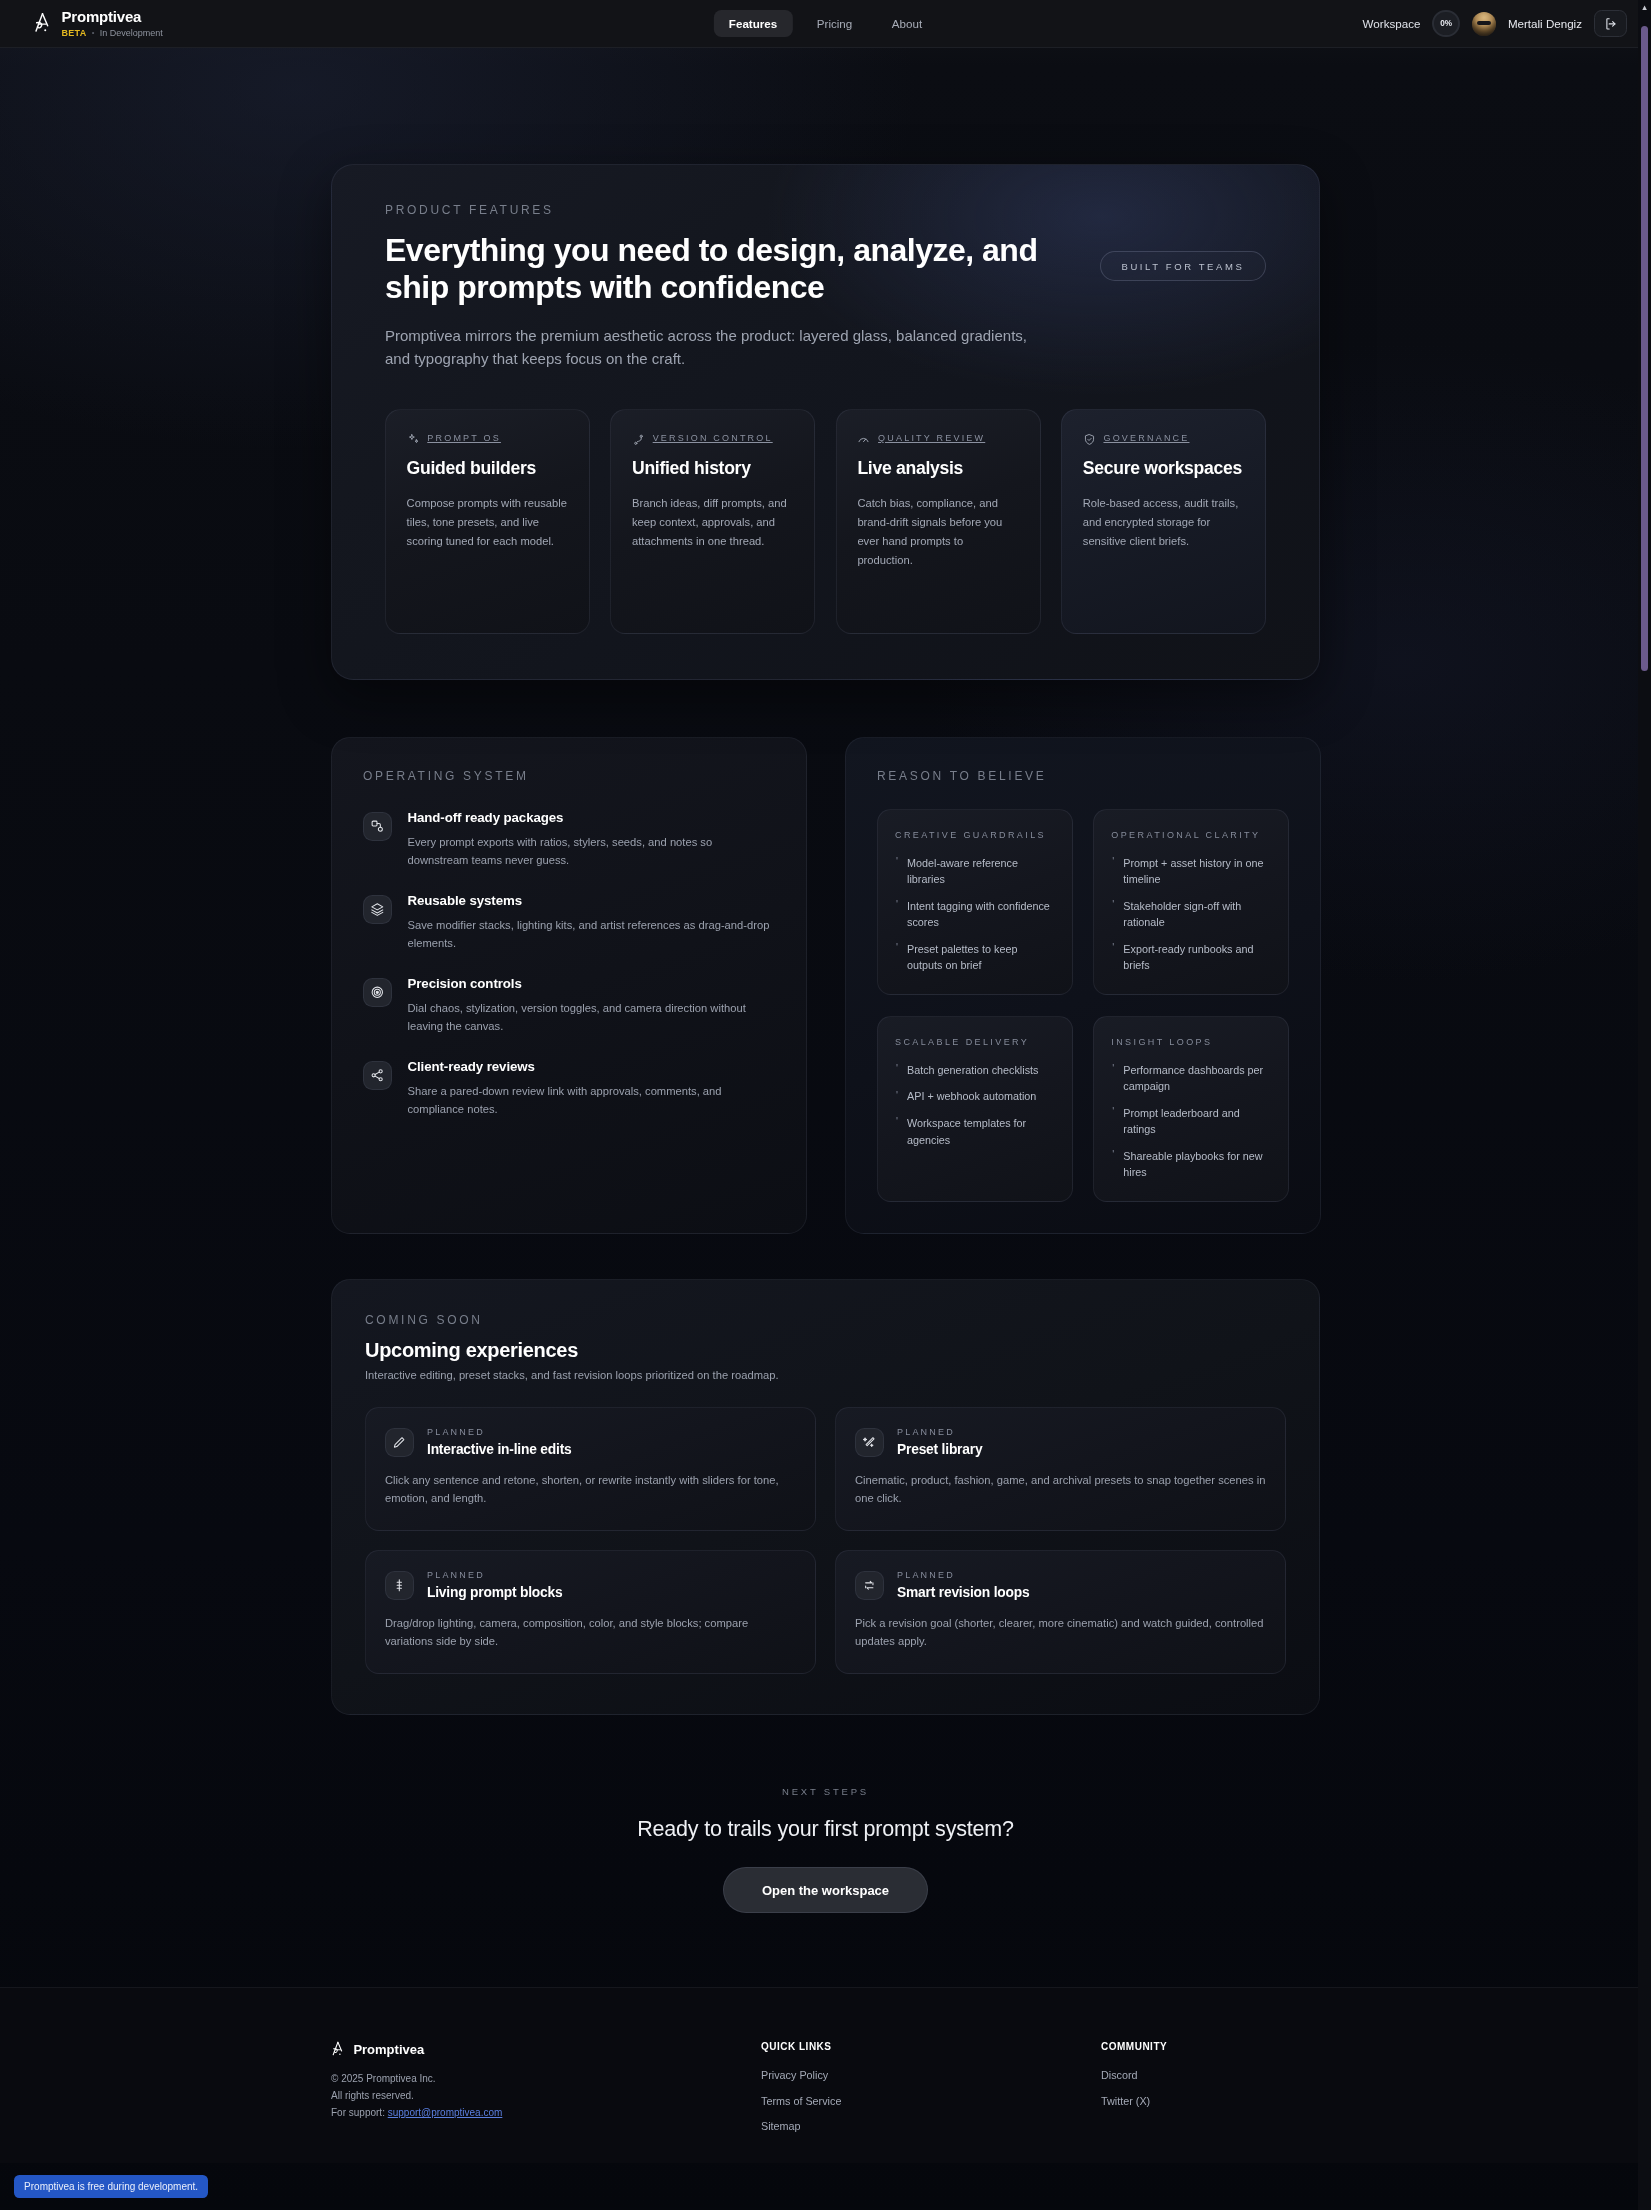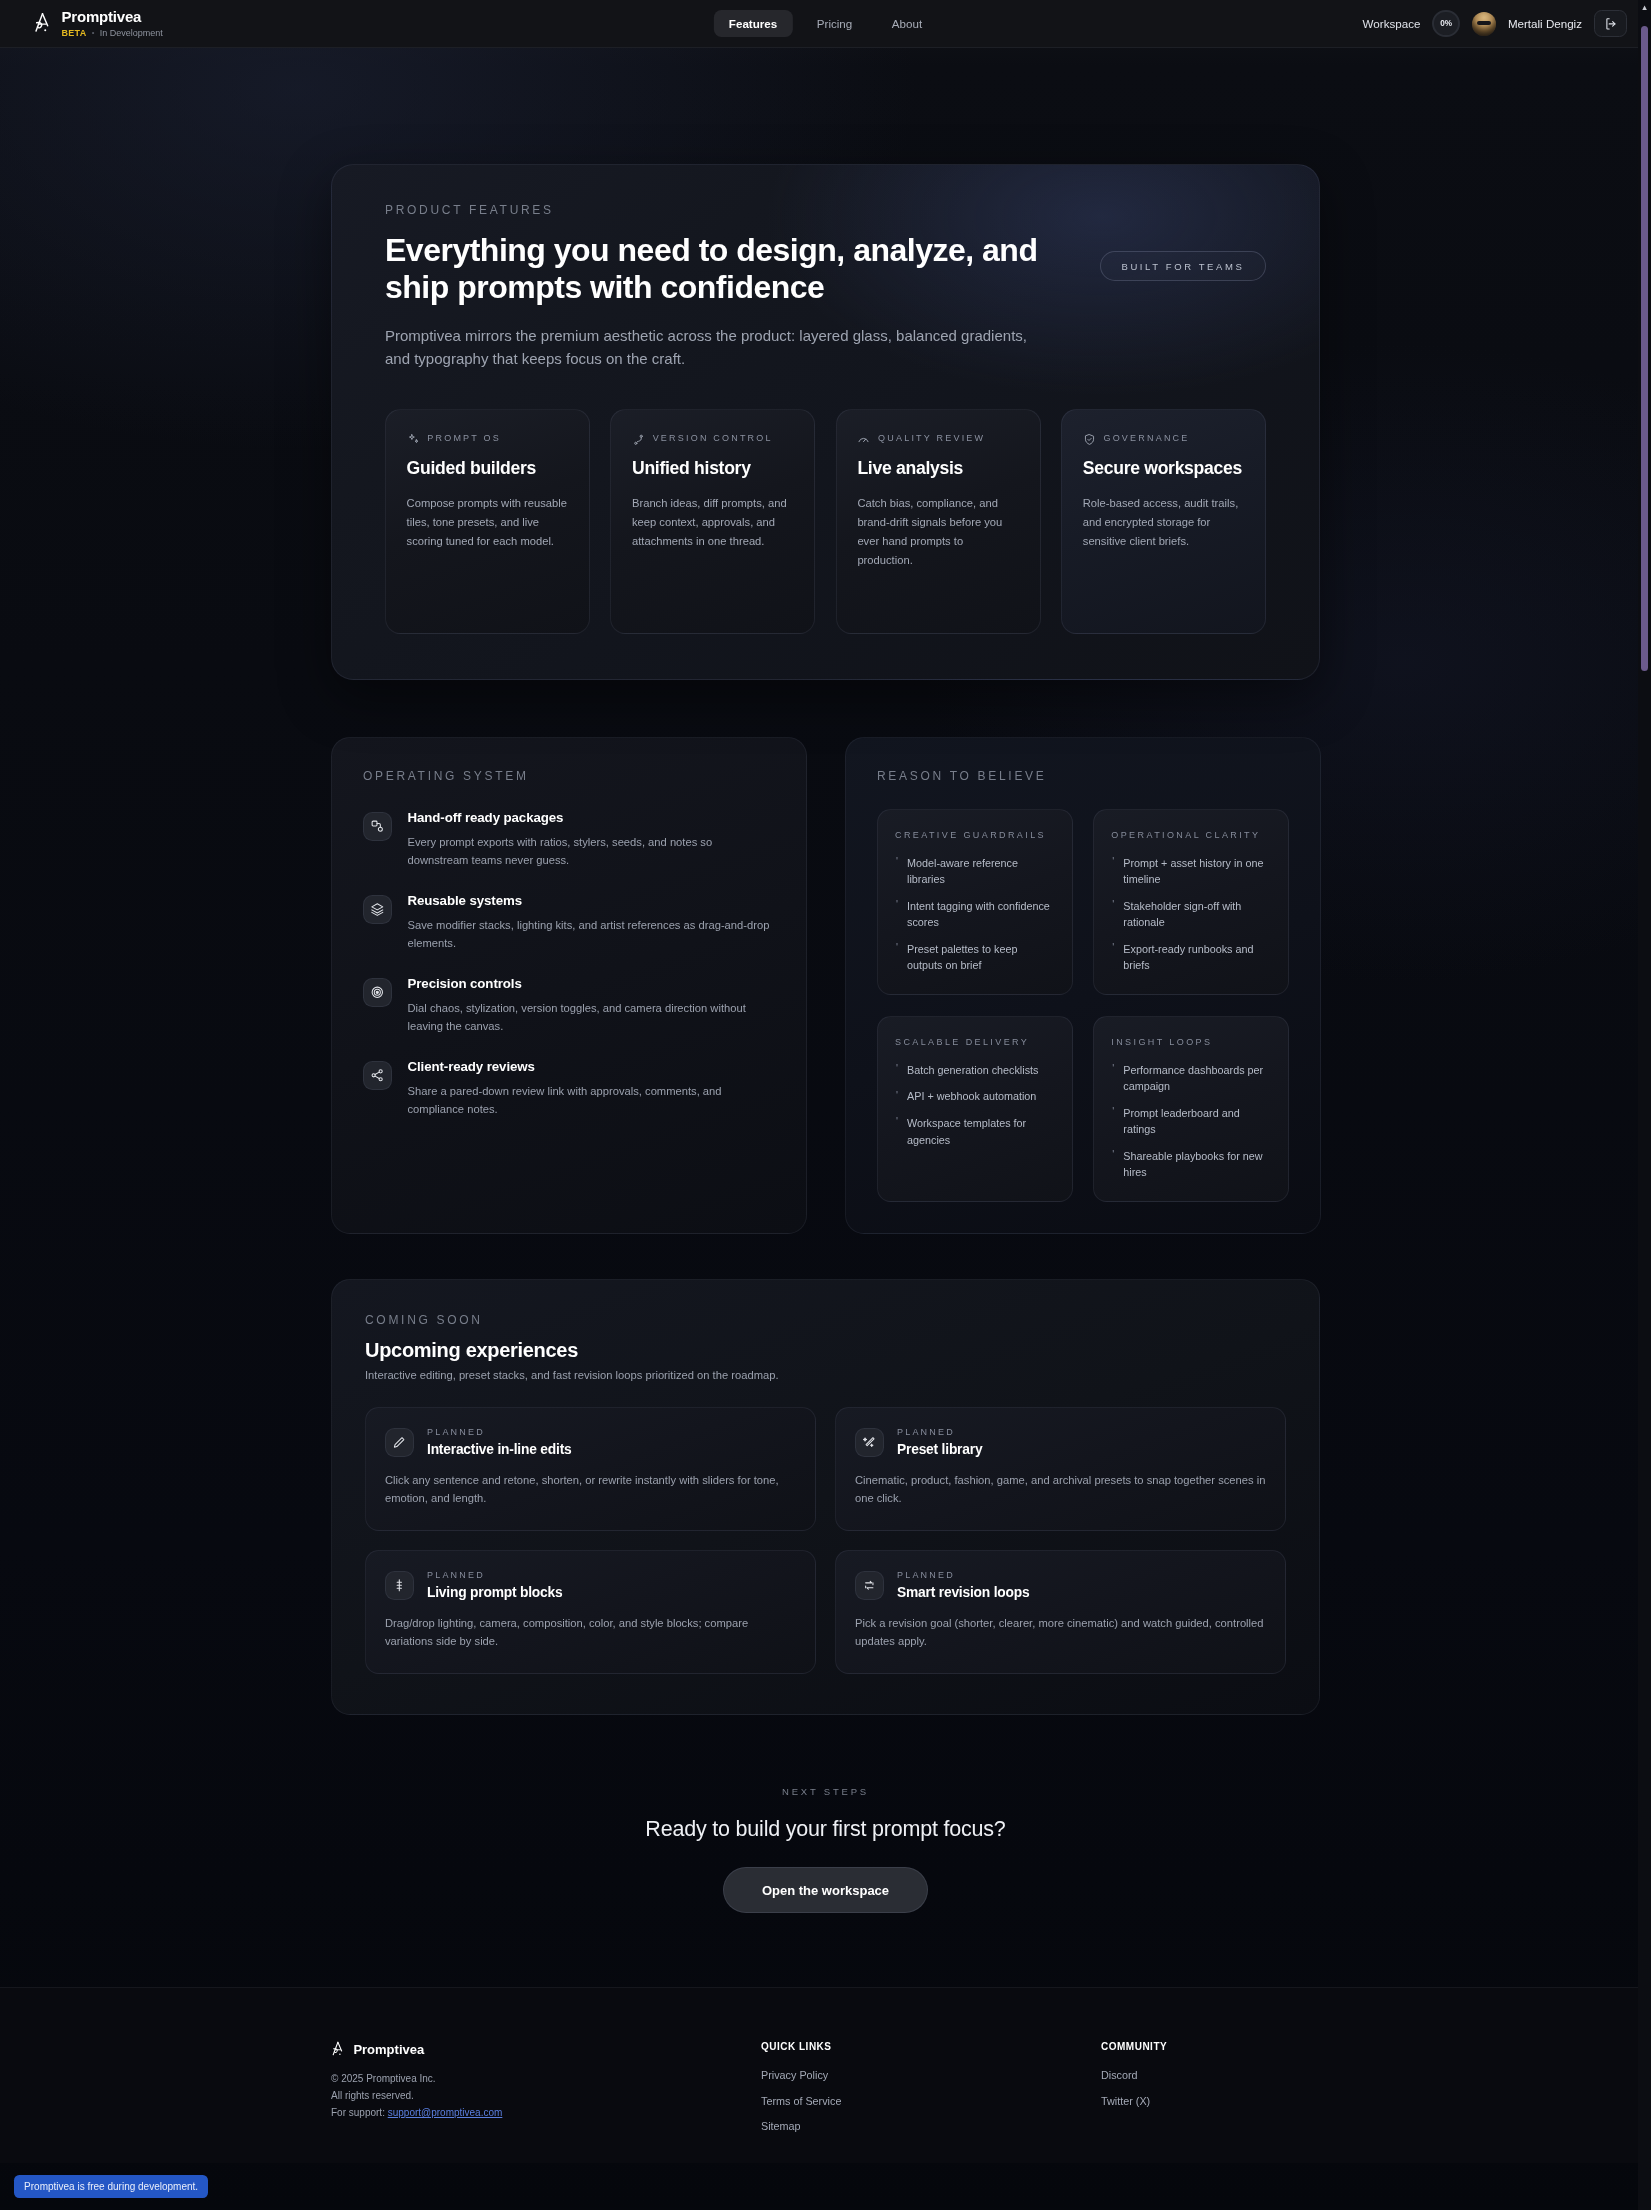--- a/index.html
+++ b/index.html
@@ -142,20 +142,21 @@
     background: linear-gradient(160deg,#1b1e27 0%,#14161d 46%,#101218 100%);
   }
   .feat-card.g4 {
     background: linear-gradient(160deg,#1d212d 0%,#171b26 45%,#12151e 100%);
   }
   .feat-top { display: flex; align-items: flex-start; gap: 7.7px; }
   .feat-ico { width: 13px; height: 13px; flex: 0 0 auto; margin-top: 0.9px; color: #9aa0ad; }
   .feat-kicker {
     font-size: 9px; letter-spacing: 2.2px; color: #8b91a0; line-height: 1.5;
     text-transform: uppercase;
+    text-decoration: underline;
   }
   .feat-title {
     margin-top: 12px; font-size: 17.6px; font-weight: 700; color: #fff;
     line-height: 1.24; letter-spacing: -0.3px;
   }
   .feat-desc { margin-top: 14.6px; font-size: 11.2px; line-height: 1.68; color: #a2a8b5; }
 
   
   .duo { margin-top: 57px; display: grid; grid-template-columns: 476px 476px; gap: 38px; }
   .panel {
@@ -543,21 +544,21 @@
               </div>
             </div>
             <div class="soon-desc">Pick a revision goal (shorter, clearer, more cinematic) and watch guided, controlled updates apply.</div>
           </div>
 
         </div>
       </div>
 
       <div class="cta">
         <div class="cta-eyebrow">NEXT STEPS</div>
-        <div class="cta-h">Ready to build your first prompt focus?</div>
+        <div class="cta-h">Ready to trails your first prompt system?</div>
         <div class="cta-btn">Open the workspace</div>
       </div>
 
     </div>
   </div>
 
   <div class="footer">
     <div class="foot-wrap">
 
       <div>

